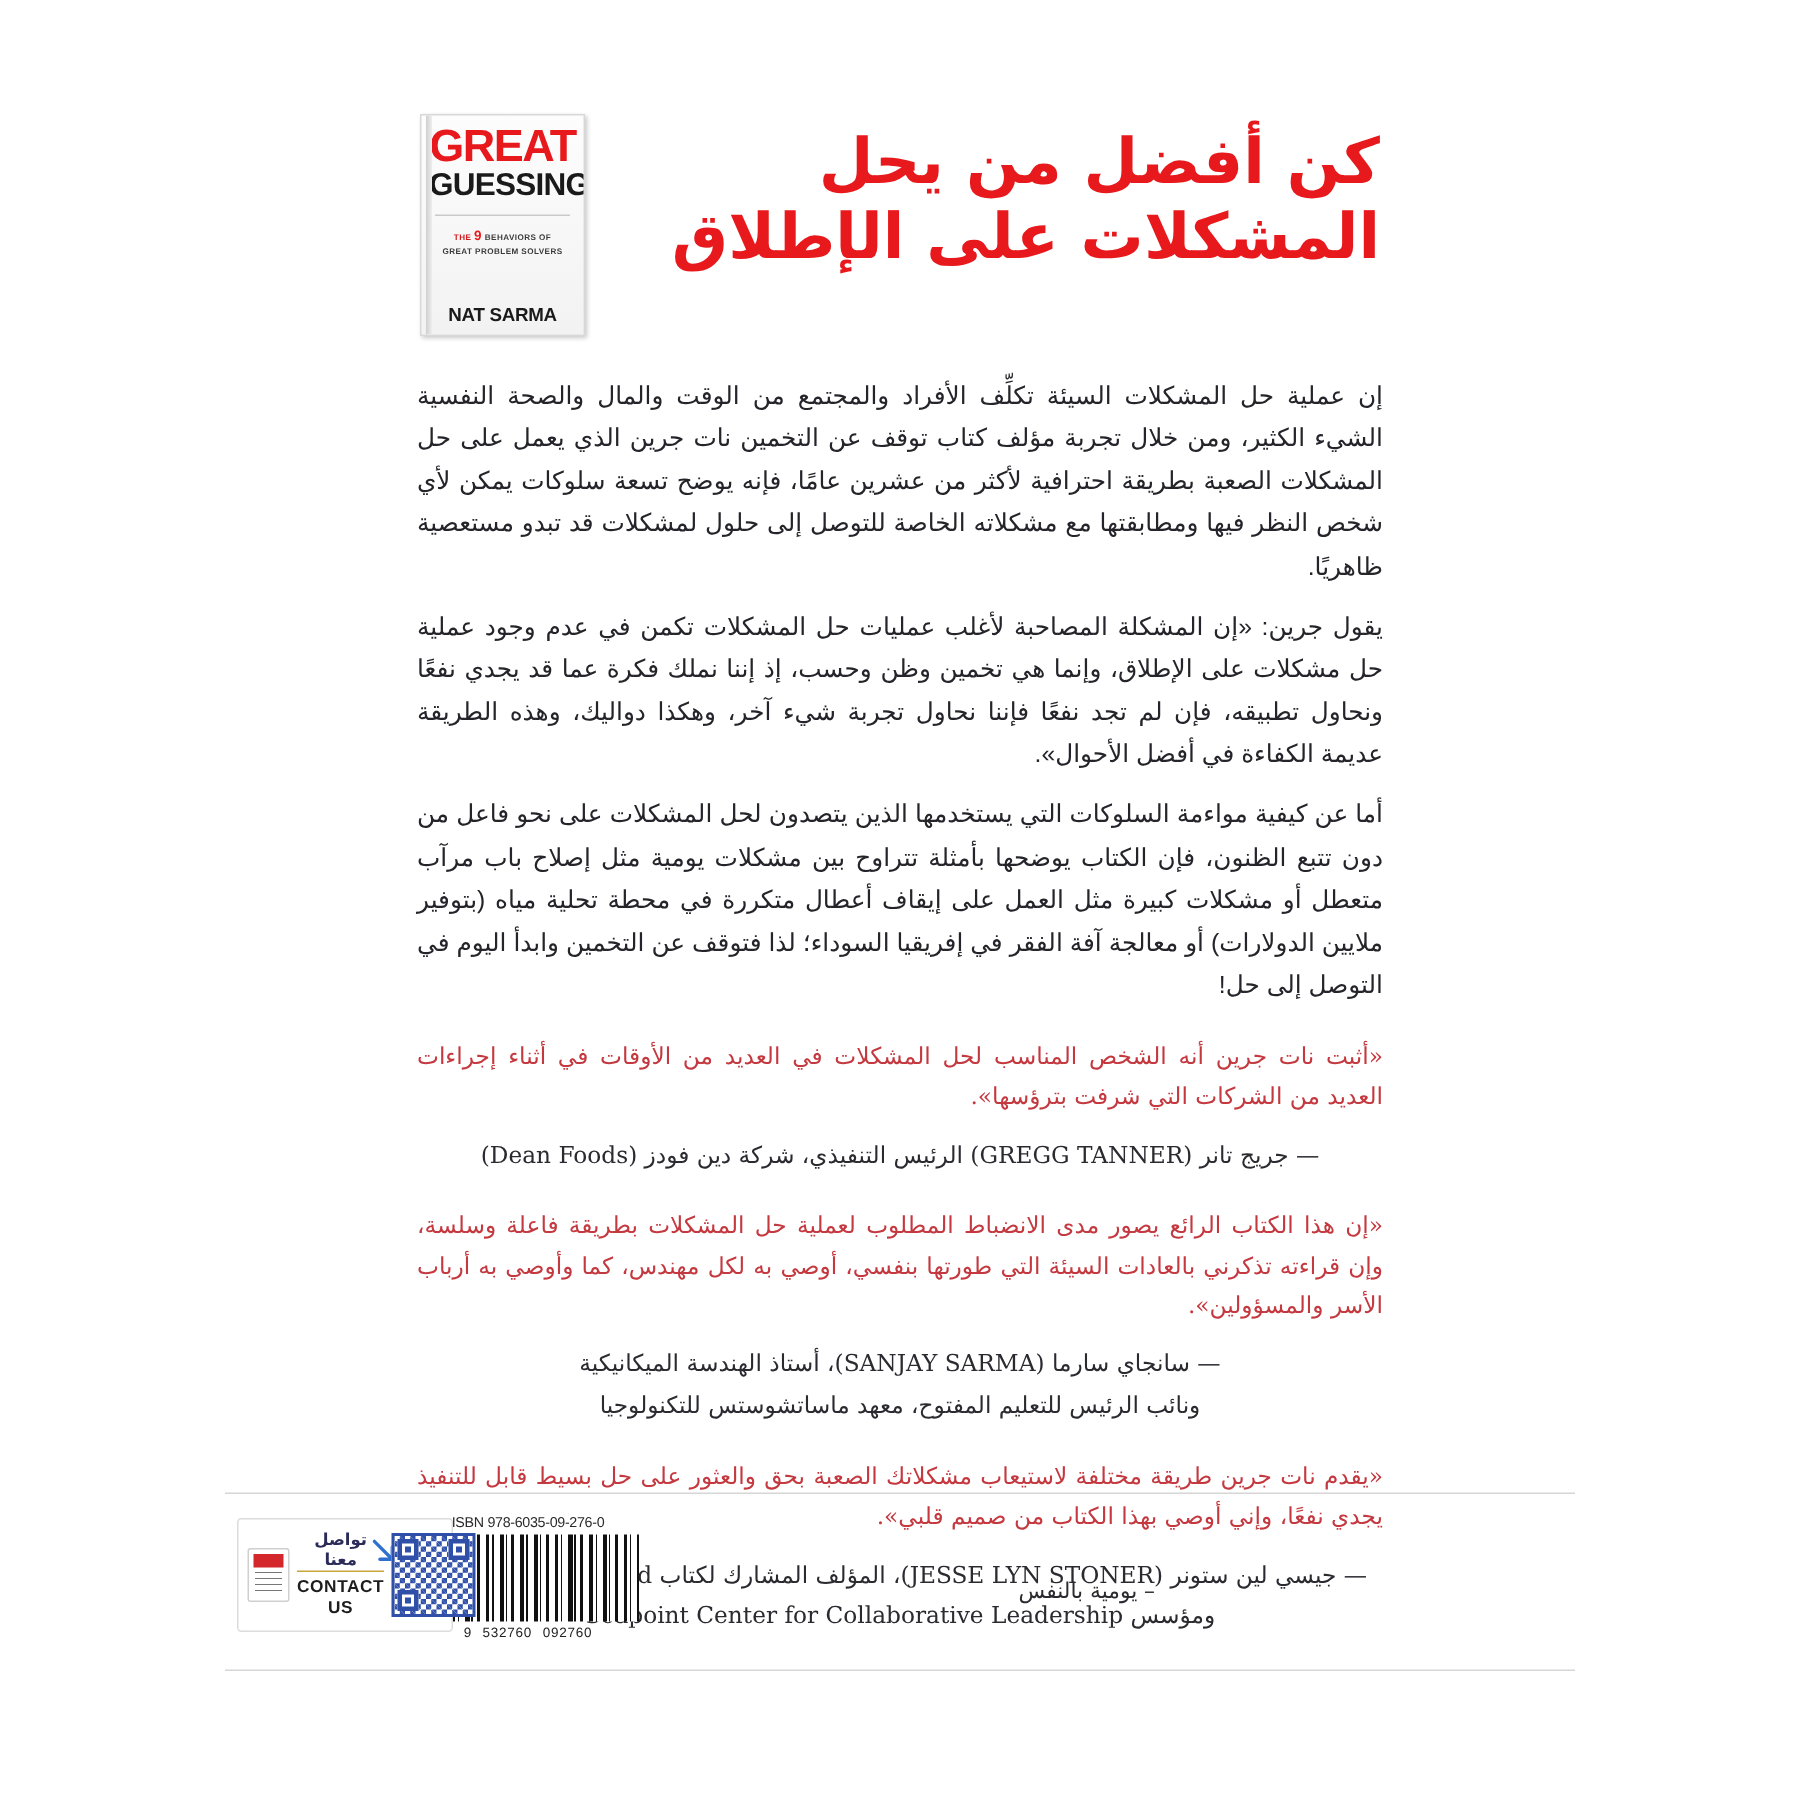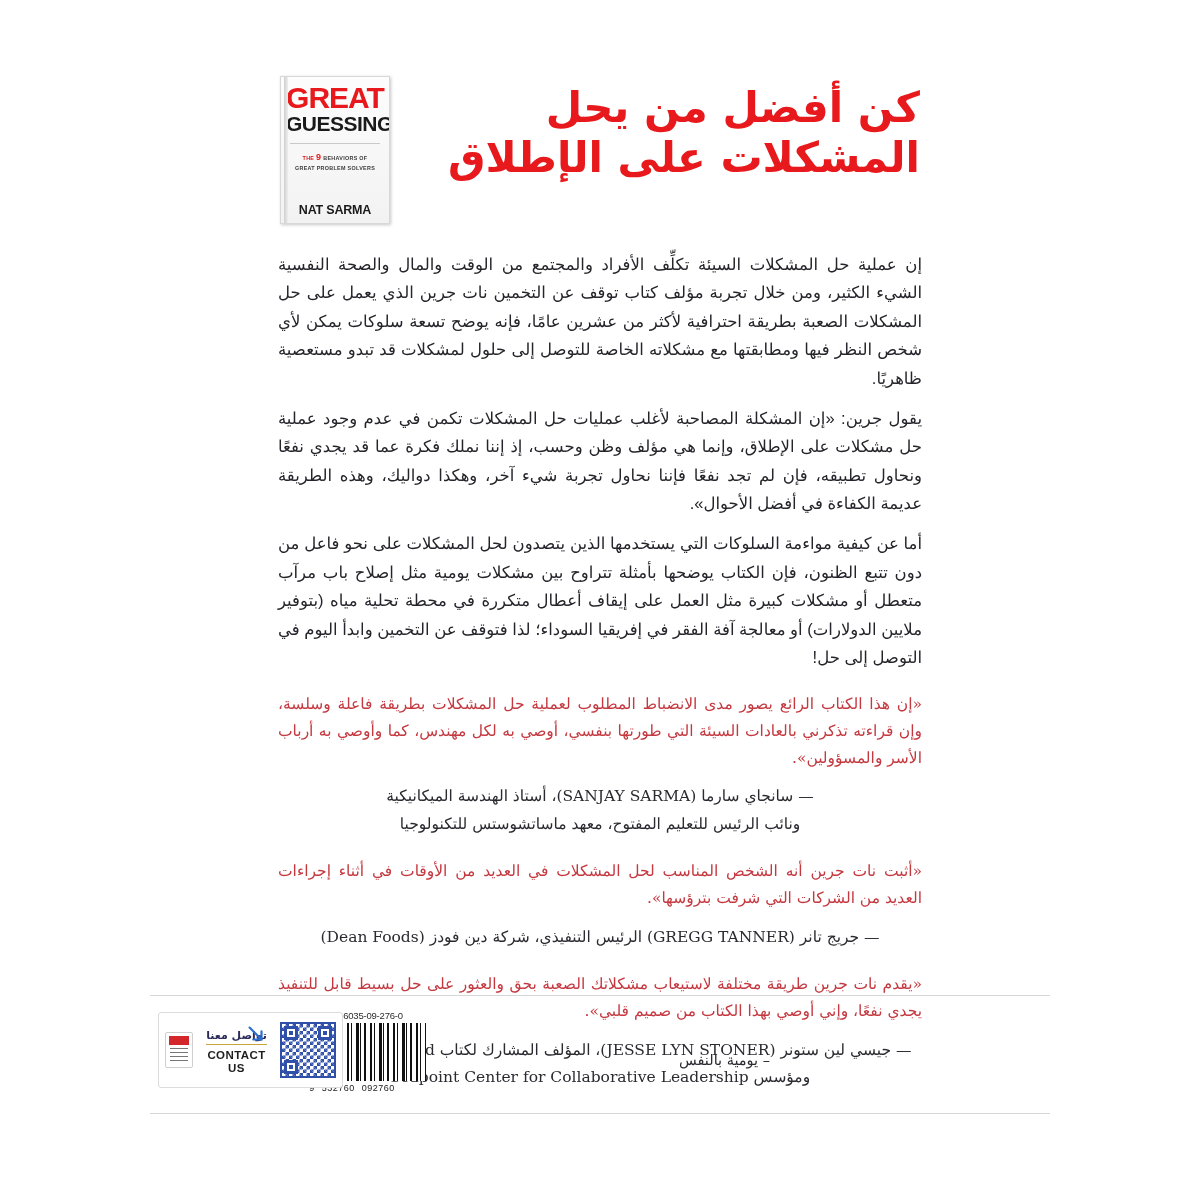--- a/index.html
+++ b/index.html
@@ -157,21 +157,21 @@
     position:absolute;
     right:280px;top:46px;
     font-size:14.5px;color:#2a2a30;
     direction:rtl;
     font-family:"DejaVu Serif","Liberation Serif",serif;
   }
 
   .contact-box{
     position:absolute;
     left:8px;top:6px;
-    width:185px;height:76px;
+    width:144px;height:76px;
     border:1px solid #dcdcdc;
     border-radius:3px;
     background:#fff;
     box-sizing:border-box;
     display:flex;align-items:center;
     padding:5px 6px;
     gap:5px;
     direction:ltr;
   }
   .mini-logo{
@@ -256,32 +256,32 @@
       </div>
       <div class="ct-author">NAT SARMA</div>
     </div>
 
     <div class="title">كن أفضل من يحل المشكلات على الإطلاق</div>
   </div>
 
   <div class="content">
 
     <p class="para">إن عملية حل المشكلات السيئة تكلِّف الأفراد والمجتمع من الوقت والمال والصحة النفسية الشيء الكثير، ومن خلال تجربة مؤلف كتاب توقف عن التخمين نات جرين الذي يعمل على حل المشكلات الصعبة بطريقة احترافية لأكثر من عشرين عامًا، فإنه يوضح تسعة سلوكات يمكن لأي شخص النظر فيها ومطابقتها مع مشكلاته الخاصة للتوصل إلى حلول لمشكلات قد تبدو مستعصية ظاهريًا.</p>
-    <p class="para">يقول جرين: «إن المشكلة المصاحبة لأغلب عمليات حل المشكلات تكمن في عدم وجود عملية حل مشكلات على الإطلاق، وإنما هي مؤلف وظن وحسب، إذ إننا نملك فكرة عما قد يجدي نفعًا ونحاول تطبيقه، فإن لم تجد نفعًا فإننا نحاول تجربة شيء آخر، وهكذا دواليك، وهذه الطريقة عديمة الكفاءة في أفضل الأحوال».</p>
+    <p class="para">يقول جرين: «إن المشكلة المصاحبة لأغلب عمليات حل المشكلات تكمن في عدم وجود عملية حل مشكلات على الإطلاق، وإنما هي تخمين وظن وحسب، إذ إننا نملك فكرة عما قد يجدي نفعًا ونحاول تطبيقه، فإن لم تجد نفعًا فإننا نحاول تجربة شيء آخر، وهكذا دواليك، وهذه الطريقة عديمة الكفاءة في أفضل الأحوال».</p>
     <p class="para">أما عن كيفية مواءمة السلوكات التي يستخدمها الذين يتصدون لحل المشكلات على نحو فاعل من دون تتبع الظنون، فإن الكتاب يوضحها بأمثلة تتراوح بين مشكلات يومية مثل إصلاح باب مرآب متعطل أو مشكلات كبيرة مثل العمل على إيقاف أعطال متكررة في محطة تحلية مياه (بتوفير ملايين الدولارات) أو معالجة آفة الفقر في إفريقيا السوداء؛ لذا فتوقف عن التخمين وابدأ اليوم في التوصل إلى حل!</p>
+
+    <div class="blk">
+      <p class="quote">«أثبت نات جرين أنه الشخص المناسب لحل المشكلات في العديد من الأوقات في أثناء إجراءات العديد من الشركات التي شرفت بترؤسها».</p>
+      <p class="attrib blk-sm">— جريج تانر (GREGG TANNER) الرئيس التنفيذي، شركة دين فودز (Dean Foods)</p>
+    </div>
 
     <div class="blk">
       <p class="quote">«إن هذا الكتاب الرائع يصور مدى الانضباط المطلوب لعملية حل المشكلات بطريقة فاعلة وسلسة، وإن قراءته تذكرني بالعادات السيئة التي طورتها بنفسي، أوصي به لكل مهندس، كما وأوصي به أرباب الأسر والمسؤولين».</p>
       <p class="attrib blk-sm">— سانجاي سارما (SANJAY SARMA)، أستاذ الهندسة الميكانيكية</p>
       <p class="attrib">ونائب الرئيس للتعليم المفتوح، معهد ماساتشوستس للتكنولوجيا</p>
-    </div>
-
-    <div class="blk">
-      <p class="quote">«أثبت نات جرين أنه الشخص المناسب لحل المشكلات في العديد من الأوقات في أثناء إجراءات العديد من الشركات التي شرفت بترؤسها».</p>
-      <p class="attrib blk-sm">— جريج تانر (GREGG TANNER) الرئيس التنفيذي، شركة دين فودز (Dean Foods)</p>
     </div>
 
     <div class="blk">
       <p class="quote">«يقدم نات جرين طريقة مختلفة لاستيعاب مشكلاتك الصعبة بحق والعثور على حل بسيط قابل للتنفيذ يجدي نفعًا، وإني أوصي بهذا الكتاب من صميم قلبي».</p>
       <p class="attrib blk-sm">— جيسي لين ستونر (JESSE LYN STONER)، المؤلف المشارك لكتاب Full Steam Ahead!</p>
       <p class="attrib">ومؤسس Seapoint Center for Collaborative Leadership</p>
     </div>
   </div>
 
   <div class="rule top"></div>

